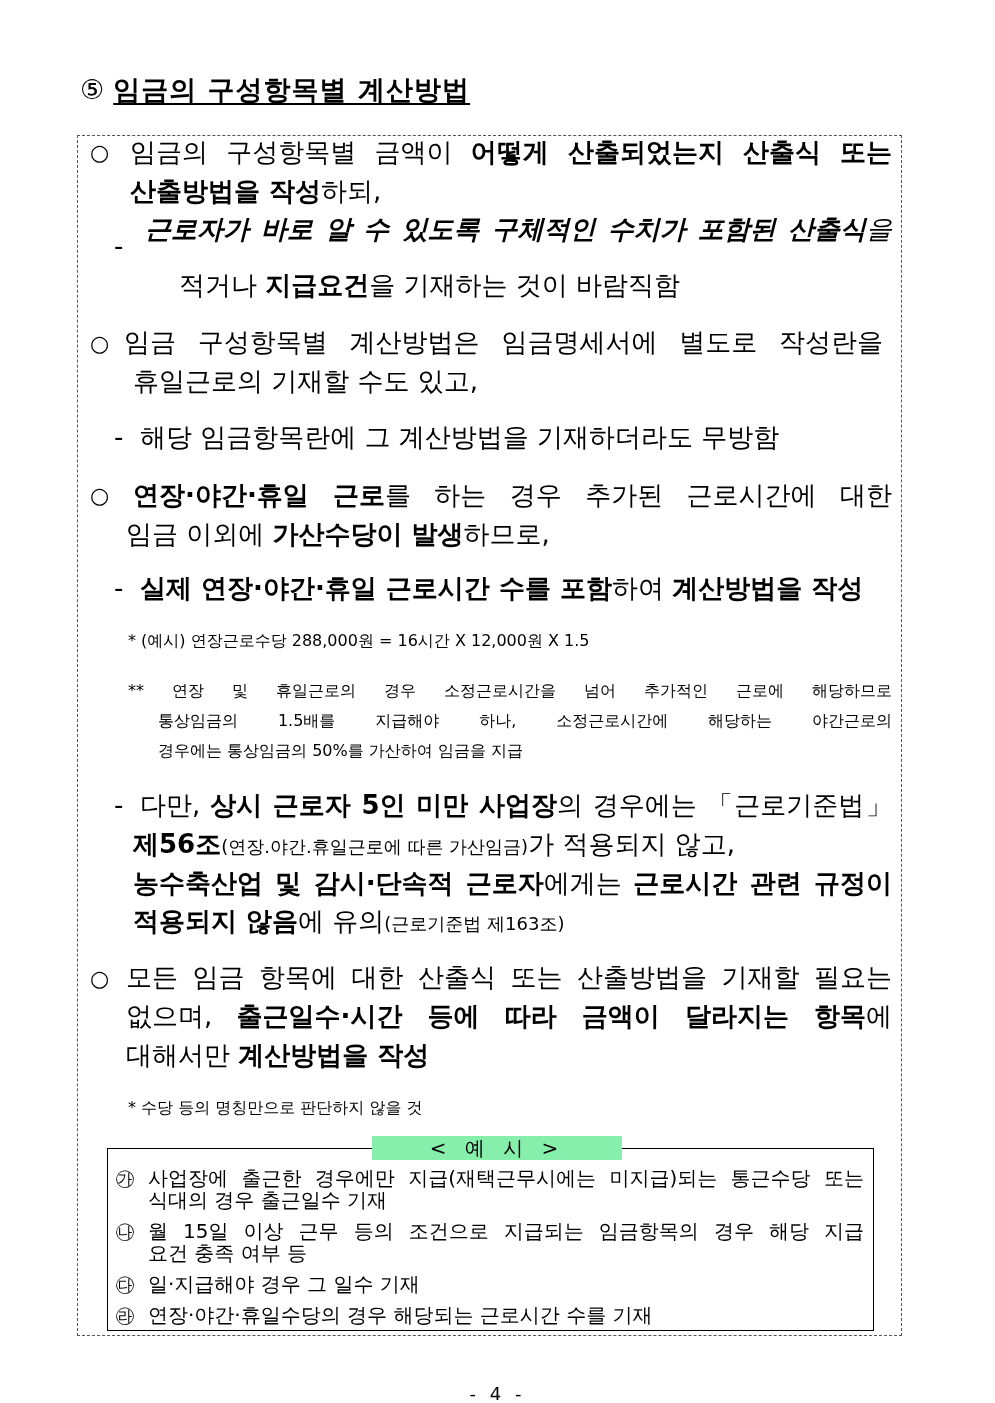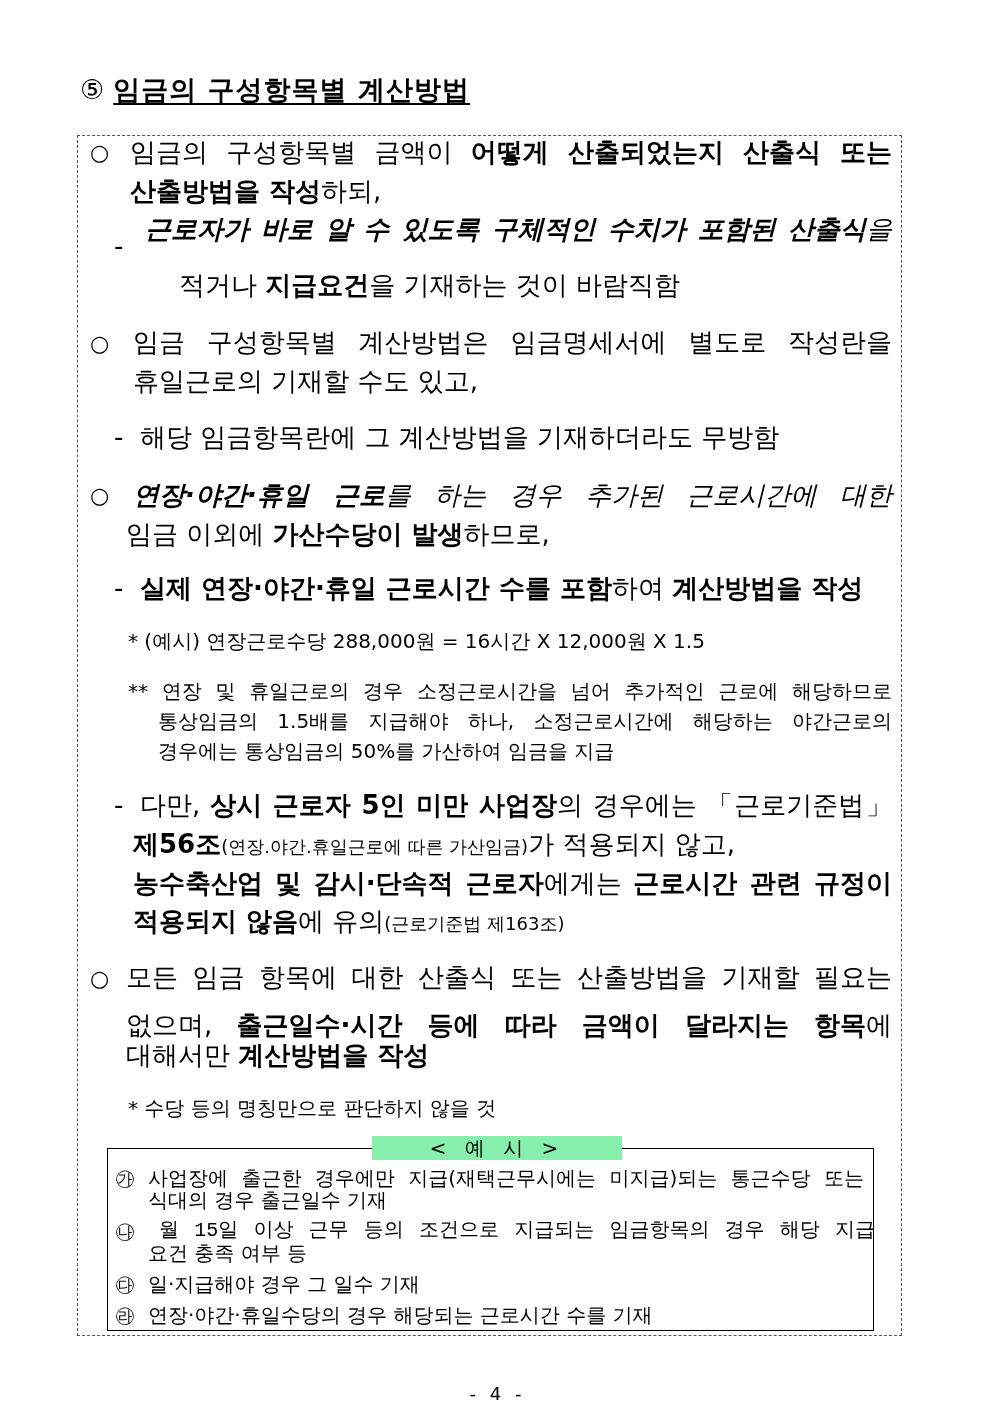--- a/index.html
+++ b/index.html
@@ -17,21 +17,21 @@
     .outer-box {
       position: absolute; left: 77px; top: 135px; width: 825px; height: 1201px;
       border: 1px dashed #555; box-sizing: border-box;
     }
     .line {
       position: absolute; white-space: nowrap; font-size: 26px; line-height: 30px;
     }
     .line.just { text-align: justify; text-align-last: justify; }
     .b { font-weight: bold; }
     .small { font-size: 18px; }
-    .note { font-size: 20px; line-height: 22px; }
+    .note { font-size: 16px; line-height: 22px; }
     .bullet { position: absolute; font-size: 22px; }
 
     .example-box {
       position: absolute; left: 107px; top: 1148px; width: 767px; height: 183px;
       border: 1.5px solid #000; box-sizing: border-box;
     }
     .example-title {
       position: absolute; left: 372px; top: 1136px; width: 250px; text-align: center;
       background: #86efac; font-size: 20px; letter-spacing: 6px; line-height: 24px;
     }
@@ -58,27 +58,27 @@
 
 <span class="line" style="left:114px;top:231px;">-</span>
 <div class="line just" style="left:145px;top:214px;width:747px;font-style:italic;">
   <span class="b">근로자가 바로 알 수 있도록 구체적인 수치가 포함된 산출식</span><span>을</span>
 </div>
 <div class="line" style="left:135px;top:270px;margin-left:44px;">
   <span>적거나 </span><span class="b">지급요건</span><span>을 기재하는 것이 바람직함</span>
 </div>
 
 <span class="bullet" style="left:90px;top:331px;">○</span>
-<div class="line just" style="left:133px;top:327px;width:759px;">임금 구성항목별 계산방법은 임금명세서에 별도로 작성란을</div>
+<div class="line just" style="left:124px;top:327px;width:759px;">임금 구성항목별 계산방법은 임금명세서에 별도로 작성란을</div>
 <div class="line" style="left:133px;top:366px;">휴일근로의 기재할 수도 있고,</div>
 <span class="line" style="left:114px;top:422px;">-</span>
 <div class="line" style="left:140px;top:422px;">해당 임금항목란에 그 계산방법을 기재하더라도 무방함</div>
 
 <span class="bullet" style="left:90px;top:483px;">○</span>
-<div class="line just" style="left:133px;top:480px;width:759px;font-style:italic;">
+<div class="line just" style="left:133px;top:480px;width:759px;">
   <span class="b">연장·야간·휴일 근로</span><span>를 하는 경우 추가된 근로시간에 대한</span>
 </div>
 <div class="line" style="left:126px;top:519px;text-align:right;">
   <span>임금 이외에 </span><span class="b">가산수당이 발생</span><span>하므로,</span>
 </div>
 <span class="line" style="left:114px;top:573px;">-</span>
 <div class="line" style="left:140px;top:573px;">
   <span class="b">실제 연장·야간·휴일 근로시간 수를 포함</span><span>하여 </span><span class="b">계산방법을 작성</span>
 </div>
 
@@ -96,37 +96,37 @@
 </div>
 <div class="line just" style="left:133px;top:868px;width:759px;">
   <span class="b">농수축산업 및 감시·단속적 근로자</span><span>에게는 </span><span class="b">근로시간 관련 규정이</span>
 </div>
 <div class="line" style="left:133px;top:906px;">
   <span class="b">적용되지 않음</span><span>에 유의</span><span class="small">(근로기준법 제163조)</span>
 </div>
 
 <span class="bullet" style="left:90px;top:966px;">○</span>
 <div class="line just" style="left:126px;top:962px;width:766px;">모든 임금 항목에 대한 산출식 또는 산출방법을 기재할 필요는</div>
-<div class="line just" style="left:126px;top:1001px;width:766px;margin-top:9px;">
+<div class="line just" style="left:126px;top:1001px;width:766px;">
   <span>없으며, </span><span class="b">출근일수·시간 등에 따라 금액이 달라지는 항목</span><span>에</span>
 </div>
 <div class="line" style="left:126px;top:1040px;">
   <span>대해서만 </span><span class="b">계산방법을 작성</span>
 </div>
 <div class="line note" style="left:128px;top:1097px;">* 수당 등의 명칭만으로 판단하지 않을 것</div>
 
 <div class="example-box"></div>
 <div class="example-title">&lt; 예 시 &gt;</div>
 
 <span class="ex-line" style="left:115px;top:1167px;">㉮</span>
 <div class="ex-line just" style="left:148px;top:1167px;width:716px;">사업장에 출근한 경우에만 지급(재택근무시에는 미지급)되는 통근수당 또는</div>
 <div class="ex-line" style="left:148px;top:1189px;">식대의 경우 출근일수 기재</div>
 
 <span class="ex-line" style="left:115px;top:1220px;">㉯</span>
-<div class="ex-line just" style="left:159px;top:1220px;width:716px;font-family:Liberation Mono, monospace;">월 15일 이상 근무 등의 조건으로 지급되는 임금항목의 경우 해당 지급</div>
+<div class="ex-line just" style="left:148px;top:1220px;width:716px;">월 15일 이상 근무 등의 조건으로 지급되는 임금항목의 경우 해당 지급</div>
 <div class="ex-line" style="left:148px;top:1242px;text-align:right;">요건 충족 여부 등</div>
 
 <span class="ex-line" style="left:115px;top:1273px;">㉰</span>
 <div class="ex-line" style="left:148px;top:1273px;">일·지급해야 경우 그 일수 기재</div>
 
 <span class="ex-line" style="left:115px;top:1304px;">㉱</span>
 <div class="ex-line" style="left:148px;top:1304px;">연장·야간·휴일수당의 경우 해당되는 근로시간 수를 기재</div>
 
 <div class="page-num">- 4 -</div>
 

